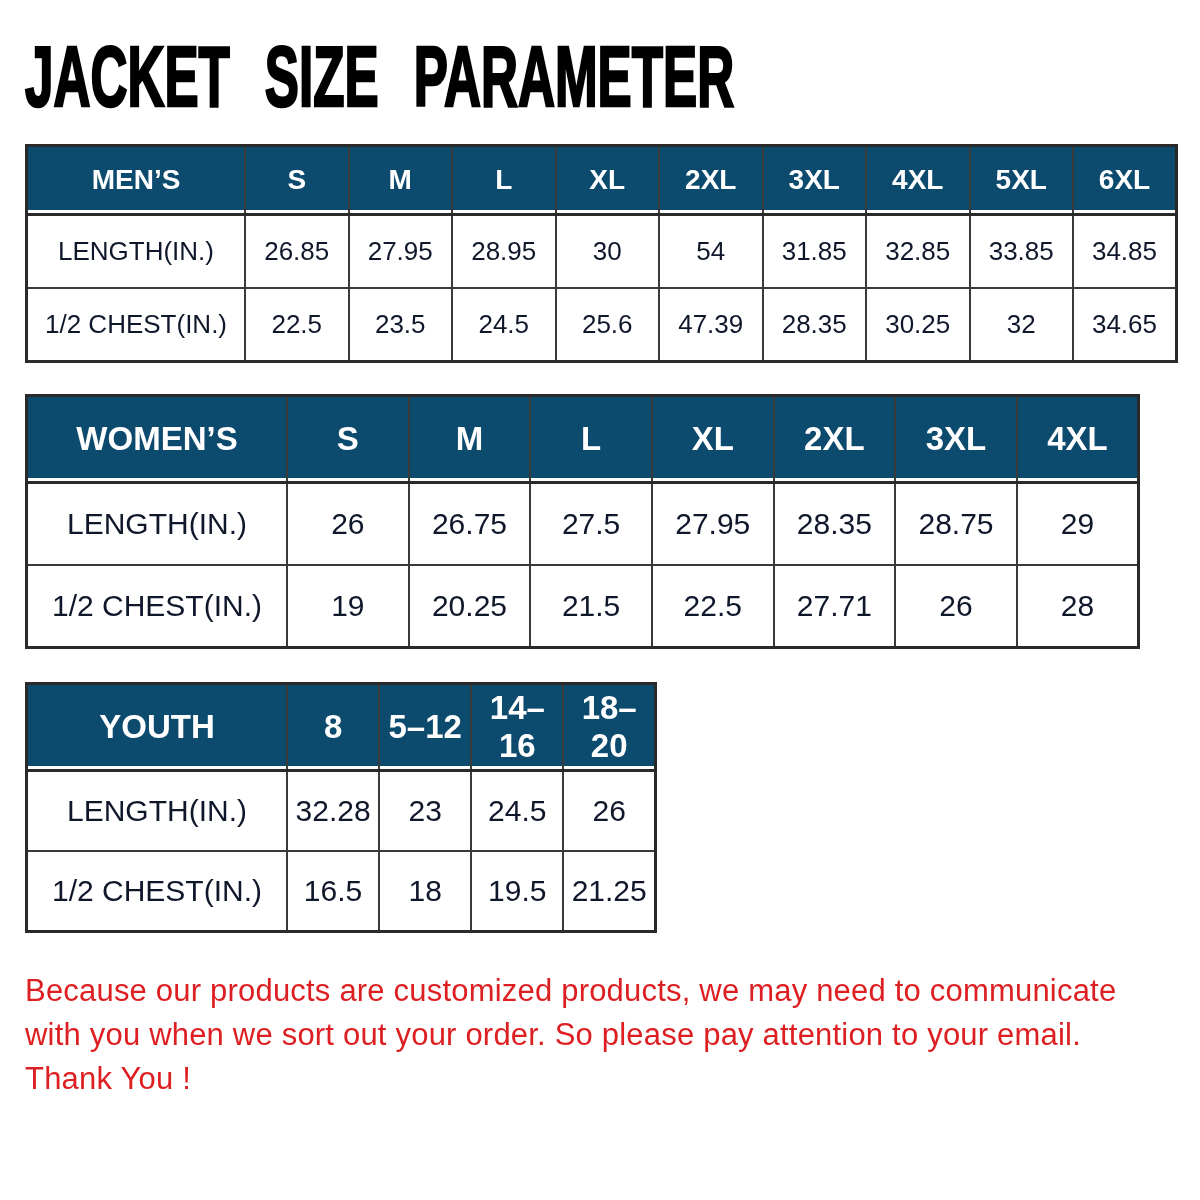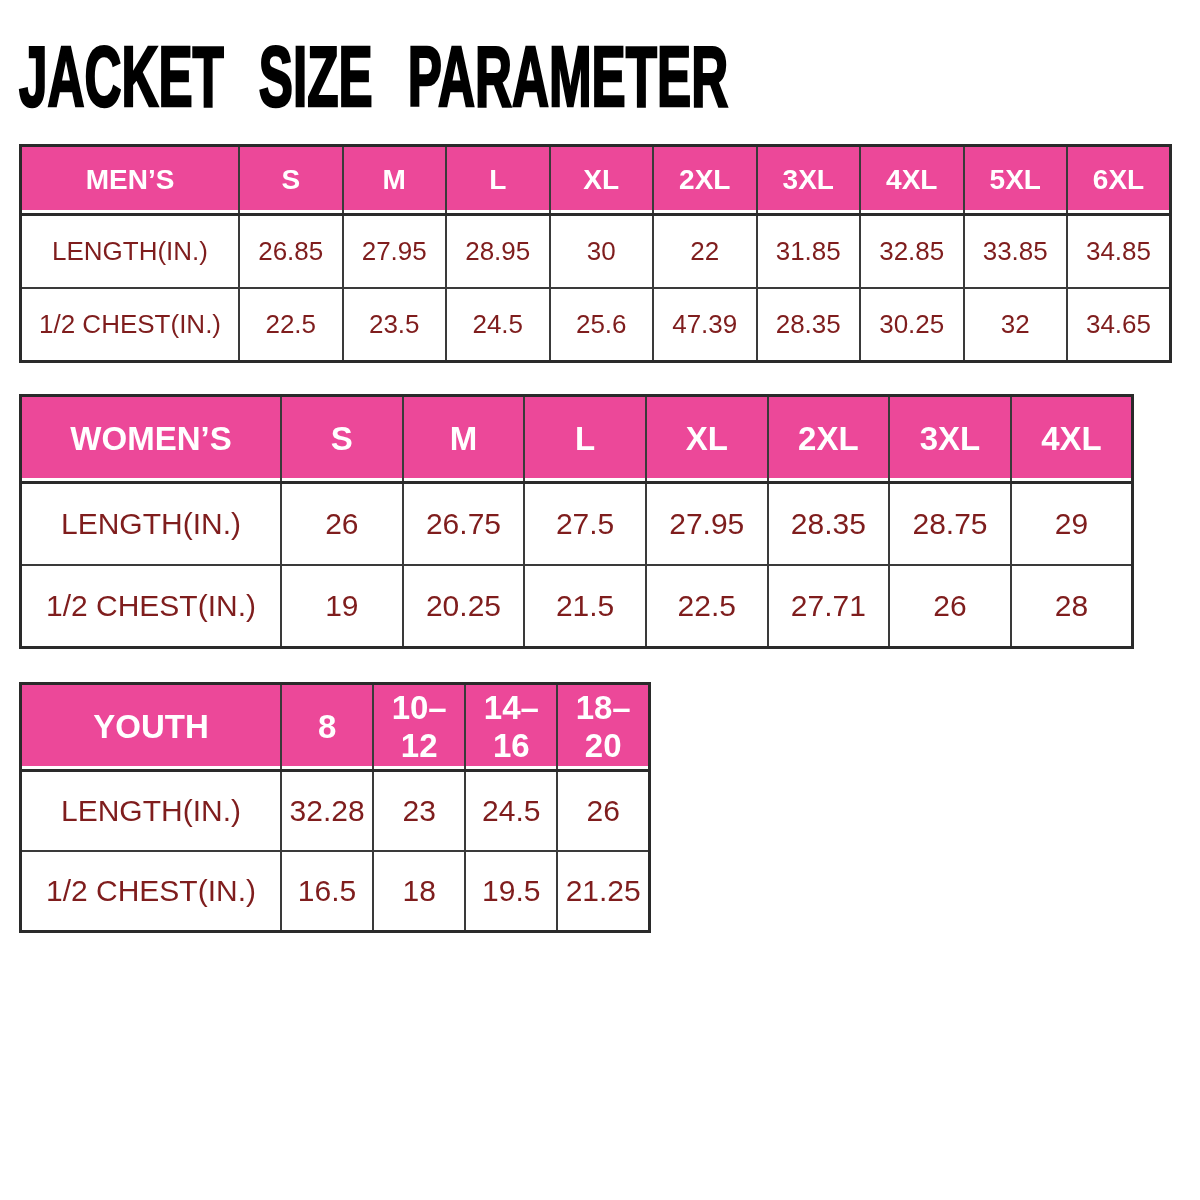--- a/index.html
+++ b/index.html
@@ -8,21 +8,21 @@
     background: #ffffff;
     font-family: "Liberation Sans", sans-serif;
   }
   .page {
     position: relative;
     width: 1200px;
     height: 1200px;
     background: #ffffff;
     overflow: hidden;
     box-sizing: border-box;
-    padding: 24px 22px 0 19px;
+    padding: 24px 22px 0 25px;
   }
   
   .title-wrap {
     height: 88px;
     margin-top: 4px;
   }
   .title {
     display: inline-block;
     font-size: 64px;
     font-weight: 700;
@@ -51,27 +51,27 @@
     border: 3px solid #2a2a2a;
   }
   th, td {
     border: 2px solid #3a3a3a;
     text-align: center;
     vertical-align: middle;
     padding: 0;
     overflow: hidden;
   }
   thead th {
-    background: #ec4899;
+    background: #0c4a6e;
     color: #ffffff;
     font-weight: 700;
     border-bottom: 3px solid #2a2a2a;
     box-shadow: inset 0 -3px 0 0 #ffffff;
   }
-  tbody td { background: #ffffff; color: #7f1d1d; }
+  tbody td { background: #ffffff; color: #0f172a; }
 
   .t-mens { width: 1153px; margin-top: 28px; }
   .t-mens thead th { height: 66px; font-size: 28px; }
   .t-mens tbody td { height: 71px; font-size: 26px; }
   .t-mens .label-col { width: 216px; }
 
   .t-womens { width: 1115px; margin-top: 31px; border-radius: 13px; }
   .t-womens thead th { height: 84px; font-size: 33px; }
   .t-womens tbody td { height: 80px; font-size: 30px; }
   .t-womens .label-col { width: 258px; }
@@ -115,21 +115,21 @@
           <th>6XL</th>
         </tr>
       </thead>
       <tbody>
         <tr>
           <td class="row-label">LENGTH(IN.)</td>
           <td>26.85</td>
           <td>27.95</td>
           <td>28.95</td>
           <td>30</td>
-          <td>22</td>
+          <td>54</td>
           <td>31.85</td>
           <td>32.85</td>
           <td>33.85</td>
           <td>34.85</td>
         </tr>
         <tr>
           <td class="row-label">1/2 CHEST(IN.)</td>
           <td>22.5</td>
           <td>23.5</td>
           <td>24.5</td>
@@ -178,21 +178,21 @@
           <td>28</td>
         </tr>
       </tbody>
     </table>
 
   <table class="t-youth">
       <thead>
         <tr>
           <th class="label-col">YOUTH</th>
           <th>8</th>
-          <th>10–12</th>
+          <th>5–12</th>
           <th>14–16</th>
           <th>18–20</th>
         </tr>
       </thead>
       <tbody>
         <tr>
           <td class="row-label">LENGTH(IN.)</td>
           <td>32.28</td>
           <td>23</td>
           <td>24.5</td>
@@ -201,14 +201,15 @@
         <tr>
           <td class="row-label">1/2 CHEST(IN.)</td>
           <td>16.5</td>
           <td>18</td>
           <td>19.5</td>
           <td>21.25</td>
         </tr>
       </tbody>
     </table>
 
+  <div class="footer-1 red">Because our products are customized products, we may need to communicate with you when we sort out your order. So please pay attention to your email. Thank You !</div>
 
 </div>
 
 </body></html>

